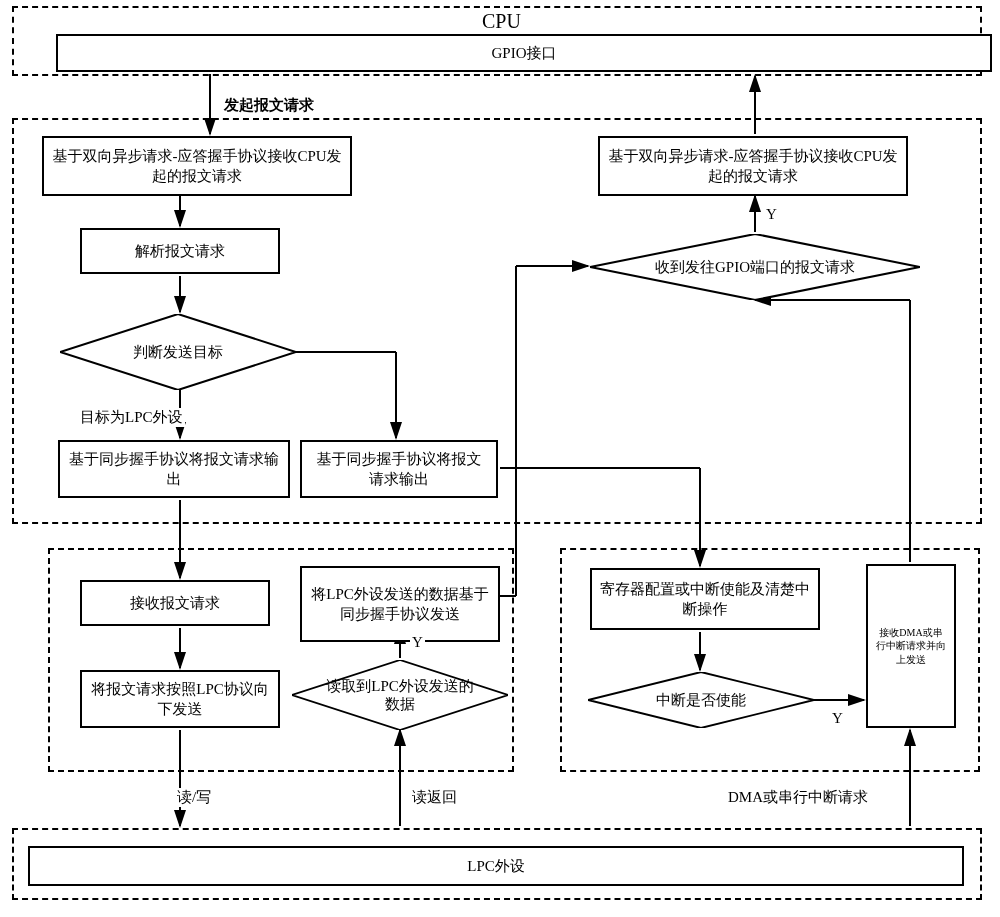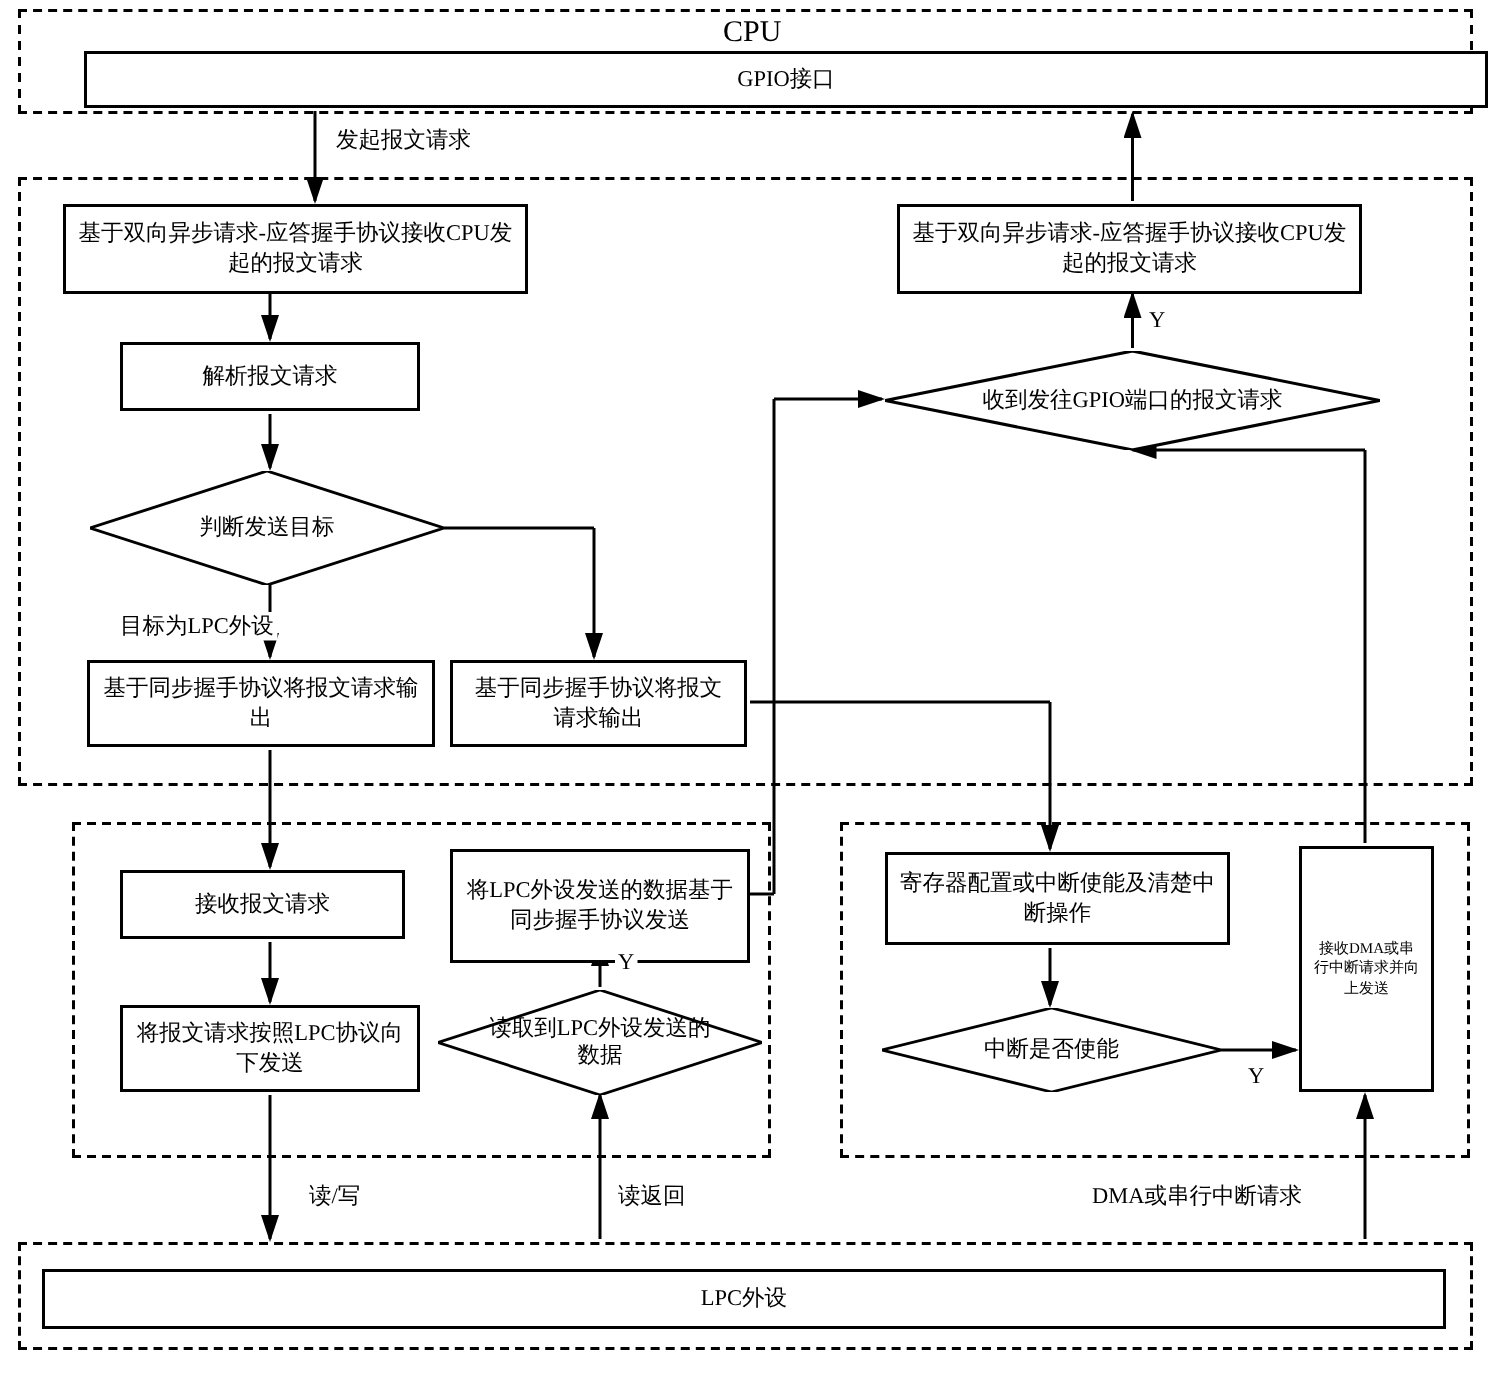--- a/index.html
+++ b/index.html
@@ -119,21 +119,21 @@
   <line x1="516" y1="468" x2="700" y2="468" stroke="#000" stroke-width="2"></line>
   <line x1="700" y1="468" x2="700" y2="566" stroke="#000" stroke-width="2" marker-end="url(#ah)"></line>
 </svg>
 
 <div class="dashed-box" style="left:12px; top:6px; width:970px; height:70px;"></div>
 <div class="label" style="left:480px; top:10px; font-size:20px;">CPU</div>
 <div class="solid-box" style="left:28px; top:34px; width:936px; height:38px;margin-left:28px;">
   <span>GPIO接口</span>
 </div>
 
-<div class="label" style="left:222px; top:84px;">发起报文请求</div>
+<div class="label" style="left:222px; top:96px;font-weight:bold;">发起报文请求</div>
 
 <div class="dashed-box" style="left:12px; top:118px; width:970px; height:406px;"></div>
 
 <div class="solid-box" style="left:42px; top:136px; width:310px; height:60px;">
   <span>基于双向异步请求-应答握手协议接收CPU发起的报文请求</span>
 </div>
 
 <div class="solid-box" style="left:80px; top:228px; width:200px; height:46px;">
   <span>解析报文请求</span>
 </div>
@@ -219,20 +219,20 @@
       <span>中断是否使能</span>
     </div>
 </div>
 
 <div class="label" style="left:830px; top:710px;">Y</div>
 
 <div class="solid-box" style="left:866px; top:564px; width:90px; height:164px; font-size:10px;">
   <span>接收DMA或串行中断请求并向上发送</span>
 </div>
 
-<div class="label" style="left:204px; top:788px;">读/写</div>
+<div class="label" style="left:175px; top:788px;">读/写</div>
 <div class="label" style="left:410px; top:788px;">读返回</div>
 <div class="label" style="left:726px; top:788px;">DMA或串行中断请求</div>
 
 <div class="dashed-box" style="left:12px; top:828px; width:970px; height:72px;"></div>
 <div class="solid-box" style="left:28px; top:846px; width:936px; height:40px;">
   <span>LPC外设</span>
 </div>
 
 </body></html>

